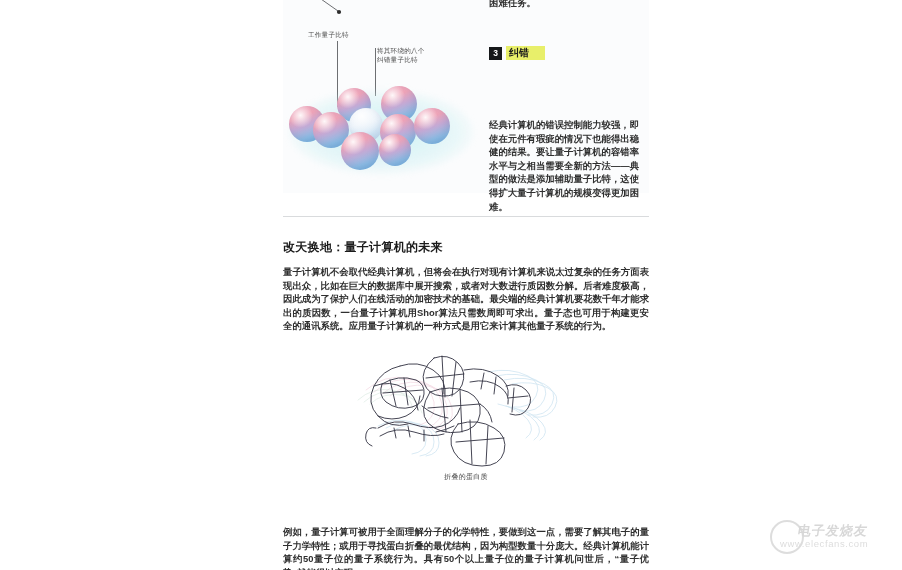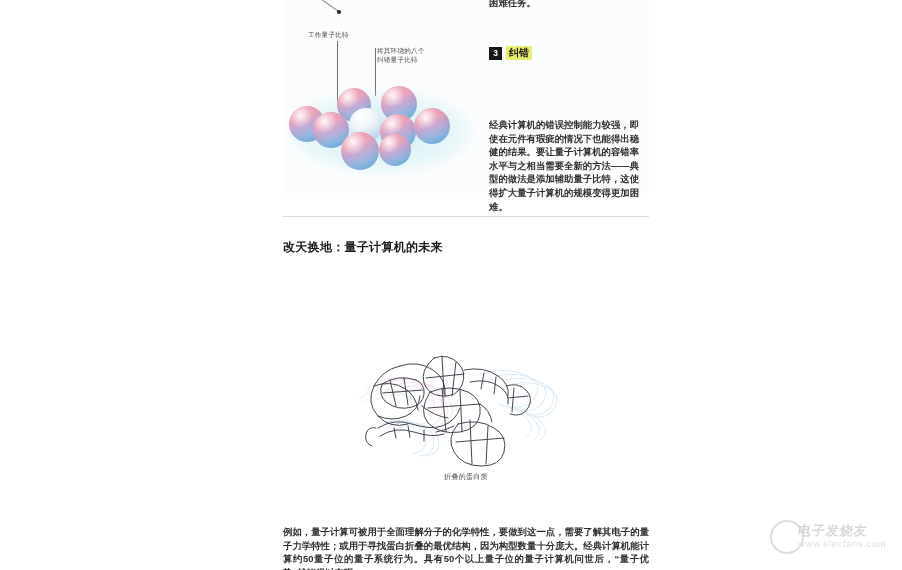--- a/index.html
+++ b/index.html
@@ -130,21 +130,21 @@
     font-weight: bold;
     display: flex;
     align-items: center;
     justify-content: center;
   }
   .sec-title {
     background: #e8ef6a;
     color: #1c1c1c;
     font-size: 10px;
     font-weight: bold;
-    padding: 1px 3px 2px 3px;
+    padding: 1px 16px 2px 3px;
     line-height: 11px;
   }
   .sec-body {
     position: absolute;
     left: 10px;
     top: 70px;
     width: 150px;
     font-size: 9.4px;
     line-height: 13.6px;
     color: #2f2f2f;
@@ -250,21 +250,21 @@
     left: 18px; top: 0px;
     font-size: 13px;
     font-weight: bold;
     color: #8d8d8d;
     letter-spacing: 1px;
     transform: skewX(-9deg);
     font-family: "DejaVu Sans", sans-serif;
   }
   .wm-url {
     position: absolute;
-    left: 18px; top: 16px;
+    left: 0; top: 16px;
     font-size: 9.5px;
     color: #9a9a9a;
     letter-spacing: .6px;
     font-family: "Liberation Sans", sans-serif;
     text-align: right;
   }
   .wm-ring {
     position: absolute;
     left: -10px; top: -2px;
     width: 30px; height: 30px;
@@ -319,20 +319,21 @@
       </div>
 
       <div class="sec-body">经典计算机的错误控制能力较强，即使在元件有瑕疵的情况下也能得出稳健的结果。要让量子计算机的容错率水平与之相当需要全新的方法——典型的做法是添加辅助量子比特，这使得扩大量子计算机的规模变得更加困难。</div>
     </div>
   </div>
 
   <div class="divider"></div>
 
   <h1 class="main-heading">改天换地：量子计算机的未来</h1>
 
+  <p class="main-para">量子计算机不会取代经典计算机，但将会在执行对现有计算机来说太过复杂的任务方面表现出众，比如在巨大的数据库中展开搜索，或者对大数进行质因数分解。后者难度极高，因此成为了保护人们在线活动的加密技术的基础。最尖端的经典计算机要花数千年才能求出的质因数，一台量子计算机用Shor算法只需数周即可求出。量子态也可用于构建更安全的通讯系统。应用量子计算机的一种方式是用它来计算其他量子系统的行为。</p>
 
   <div class="protein-fig">
     <svg viewBox="0 0 260 128">
       <g fill="none" stroke-width="0.8" stroke-linejoin="round" stroke-linecap="round">
 
         <g stroke="#a8cfe6" opacity="0.55">
           <path d="M150,28 q22,-5 40,4 q14,7 8,20 q-6,13 -24,11"></path>
           <path d="M158,32 q22,-5 40,4 q14,7 8,20 q-6,13 -24,11"></path>
           <path d="M166,36 q22,-5 40,4 q14,7 8,20 q-6,13 -24,11"></path>
           <path d="M174,40 q20,-4 36,4 q13,7 7,19 q-6,12 -22,10"></path>

